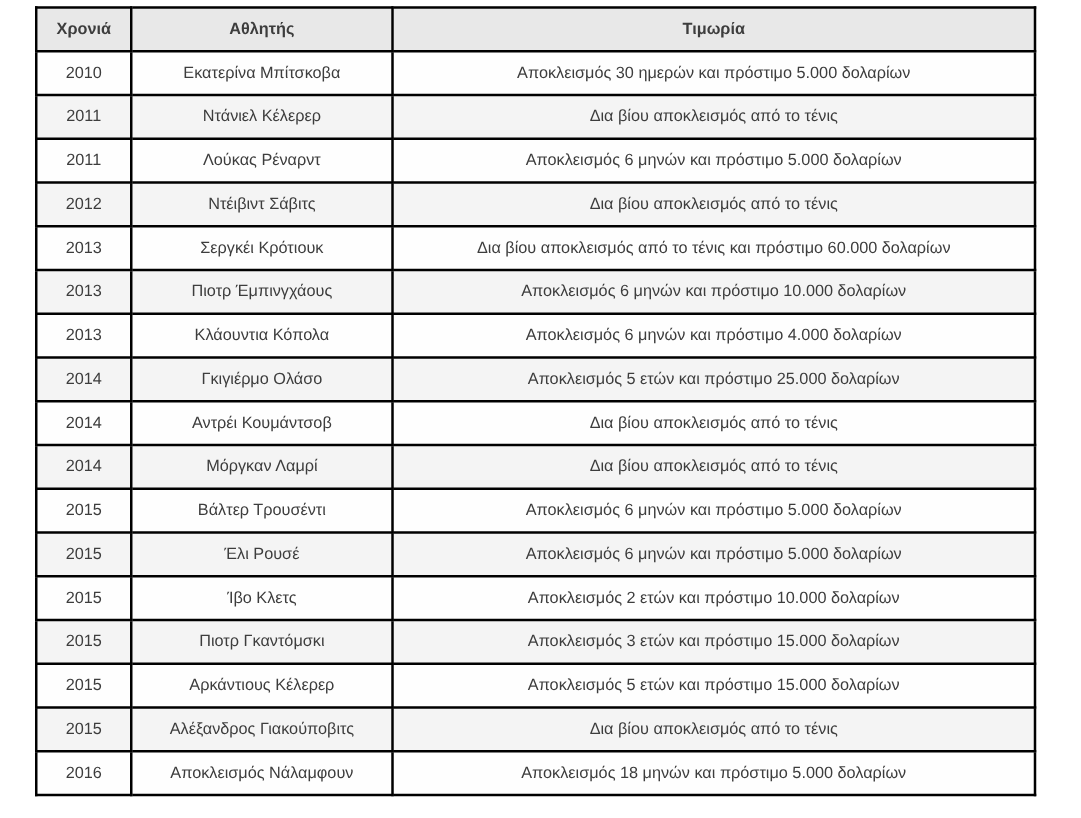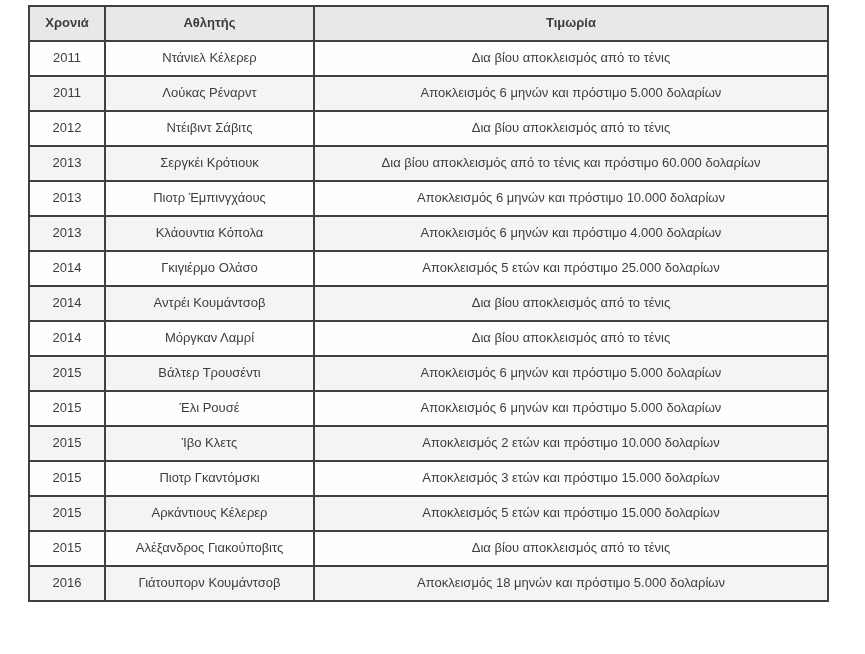--- a/index.html
+++ b/index.html
@@ -19,21 +19,21 @@
     border-collapse: collapse;
     table-layout: fixed;
     width: 799px;
     margin: 5px 0 0 28px;
   }
   table.penalties col.col-year    { width: 76px;  }
   table.penalties col.col-athlete { width: 209px; }
   table.penalties col.col-penalty { width: 514px; }
   table.penalties th,
   table.penalties td {
-    border: 2px solid #404040;
+    border: 2px solid #000000;
     height: 31px;
     padding: 1px 4px;
     text-align: center;
     vertical-align: middle;
     font-size: 13px;
     color: #3d3d3d;
     line-height: 1.1;
     overflow: hidden;
     white-space: nowrap;
   }
@@ -59,20 +59,25 @@
       <col class="col-penalty">
     </colgroup>
     <thead>
       <tr>
         <th>Χρονιά</th>
         <th>Αθλητής</th>
         <th>Τιμωρία</th>
       </tr>
     </thead>
     <tbody>
+      <tr>
+        <td>2010</td>
+        <td>Εκατερίνα Μπίτσκοβα</td>
+        <td>Αποκλεισμός 30 ημερών και πρόστιμο 5.000 δολαρίων</td>
+      </tr>
       <tr>
         <td>2011</td>
         <td>Ντάνιελ Κέλερερ</td>
         <td>Δια βίου αποκλεισμός από το τένις</td>
       </tr>
       <tr>
         <td>2011</td>
         <td>Λούκας Ρέναρντ</td>
         <td>Αποκλεισμός 6 μηνών και πρόστιμο 5.000 δολαρίων</td>
       </tr>
@@ -136,18 +141,18 @@
         <td>Αρκάντιους Κέλερερ</td>
         <td>Αποκλεισμός 5 ετών και πρόστιμο 15.000 δολαρίων</td>
       </tr>
       <tr>
         <td>2015</td>
         <td>Αλέξανδρος Γιακούποβιτς</td>
         <td>Δια βίου αποκλεισμός από το τένις</td>
       </tr>
       <tr>
         <td>2016</td>
-        <td>Γιάτουπορν Κουμάντσοβ</td>
+        <td>Αποκλεισμός Νάλαμφουν</td>
         <td>Αποκλεισμός 18 μηνών και πρόστιμο 5.000 δολαρίων</td>
       </tr>
     </tbody>
   </table>
 </div>
 
 </body></html>

